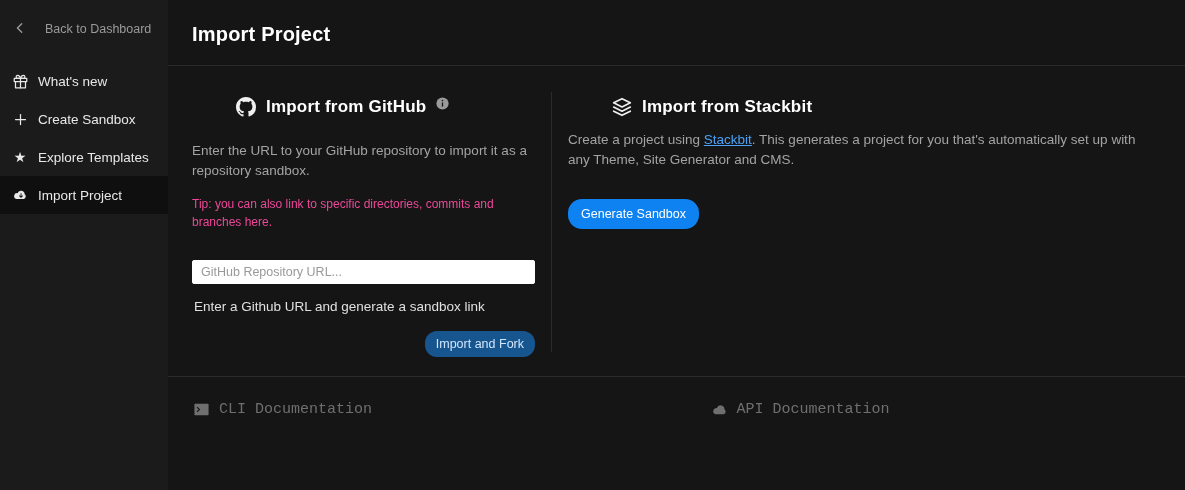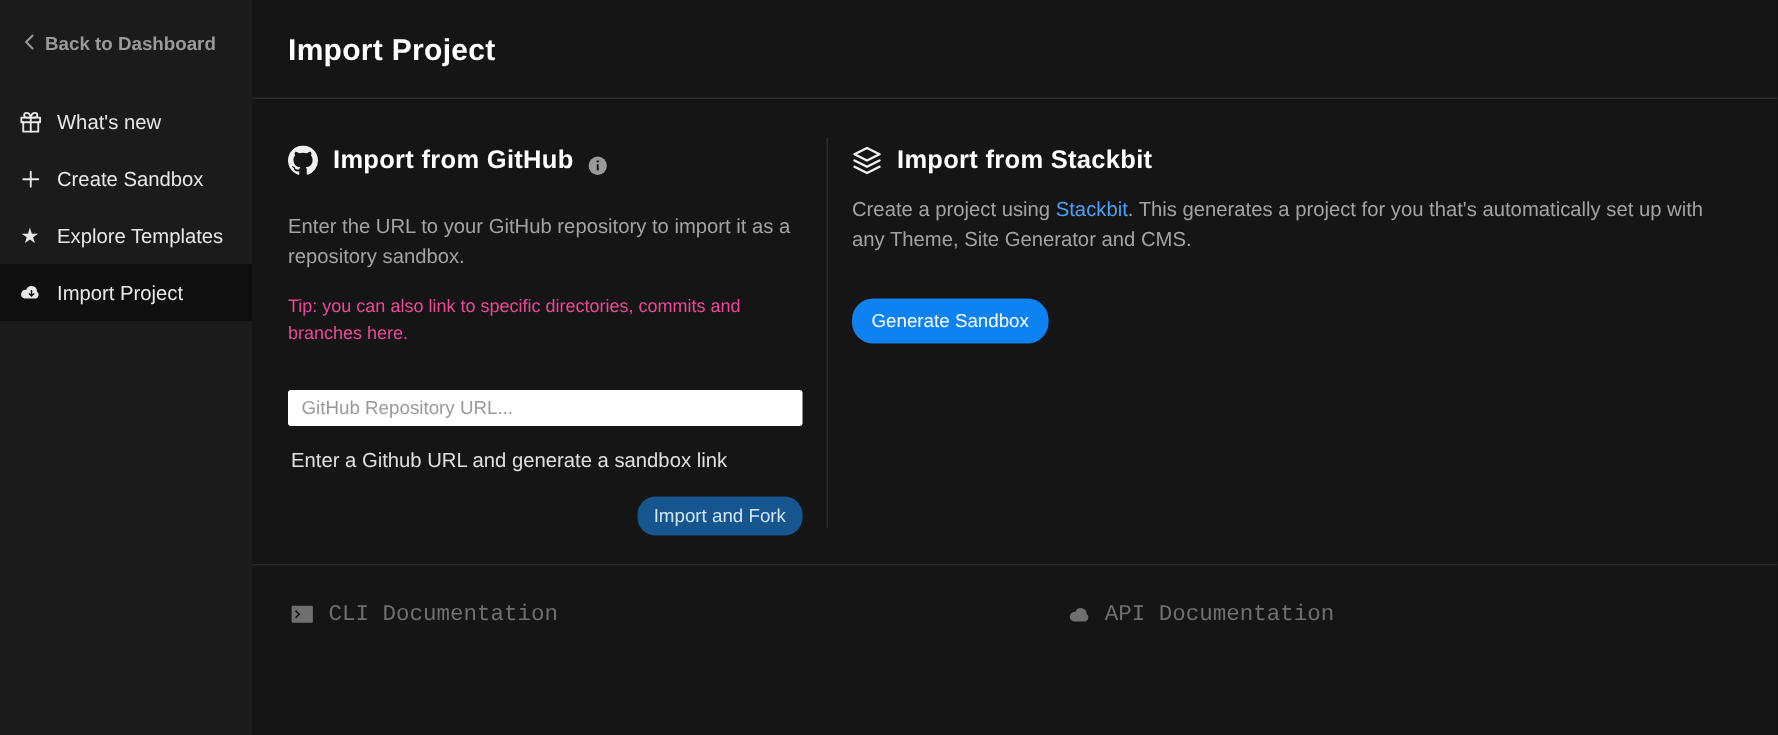--- a/index.html
+++ b/index.html
@@ -15,26 +15,25 @@
   .sidebar {
     width: 168px;
     min-width: 168px;
     background: #1b1b1b;
     display: flex;
     flex-direction: column;
   }
   .back-row {
     display: flex;
     align-items: flex-end;
-    gap: 2px;
+    gap: 17px;
     padding: 20px 12px 18px 12px;
     color: #9a9a9a;
     font-size: 12.5px;
     cursor: pointer;
-    font-weight: bold;
   }
   .nav { margin-top: 8px; display: flex; flex-direction: column; }
   .nav-item {
     display: flex;
     align-items: center;
     gap: 10px;
     padding: 0 12px;
     height: 38px;
     font-size: 13.5px;
     color: #e8e8e8;
@@ -54,21 +53,21 @@
     display: flex;
     align-items: stretch;
     padding: 0 0 0 24px;
     border-bottom: 1px solid #2b2b2b;
     min-height: 311px;
   }
   .col-left { width: 343px; min-width: 343px; padding-top: 31px; margin-right: 16px; }
   .v-divider { width: 1px; background: #2b2b2b; margin-top: 26px; margin-bottom: 24px; }
   .col-right { flex: 1; padding: 31px 45px 24px 16px; }
 
-  .section-head { display: flex; align-items: flex-end; gap: 10px; }
+  .section-head { display: flex; align-items: flex-start; gap: 10px; margin-left: 44px; }
   .section-head h2 { font-size: 17px; font-weight: 700; color: #ffffff; letter-spacing: 0.2px; }
 
   .desc { margin-top: 24px; font-size: 13.5px; line-height: 1.45; color: #a3a3a3; }
   .tip  { margin-top: 16px; font-size: 12px; line-height: 1.45; color: #ec4899; }
 
   .repo-input {
     margin-top: 29px;
     width: 343px;
     height: 24px;
     background: #ffffff;
@@ -90,21 +89,21 @@
     color: #cfe6ff;
     border: none;
     border-radius: 12px;
     font-size: 12.5px;
     font-family: "Liberation Sans", sans-serif;
     padding: 6px 11px;
     cursor: pointer;
   }
 
   .stackbit-desc { margin-top: 13px; font-size: 13.5px; line-height: 1.45; color: #a3a3a3; max-width: 585px; }
-  .stackbit-link { color: #4ba1f7; cursor: pointer; }
+  .stackbit-link { color: #4ba1f7; text-decoration: underline; cursor: pointer; }
 
   .btn-generate {
     margin-top: 30px;
     background: #0e82f0;
     color: #ffffff;
     border: none;
     border-radius: 14px;
     font-size: 12.5px;
     font-family: "Liberation Sans", sans-serif;
     padding: 8px 13px;

